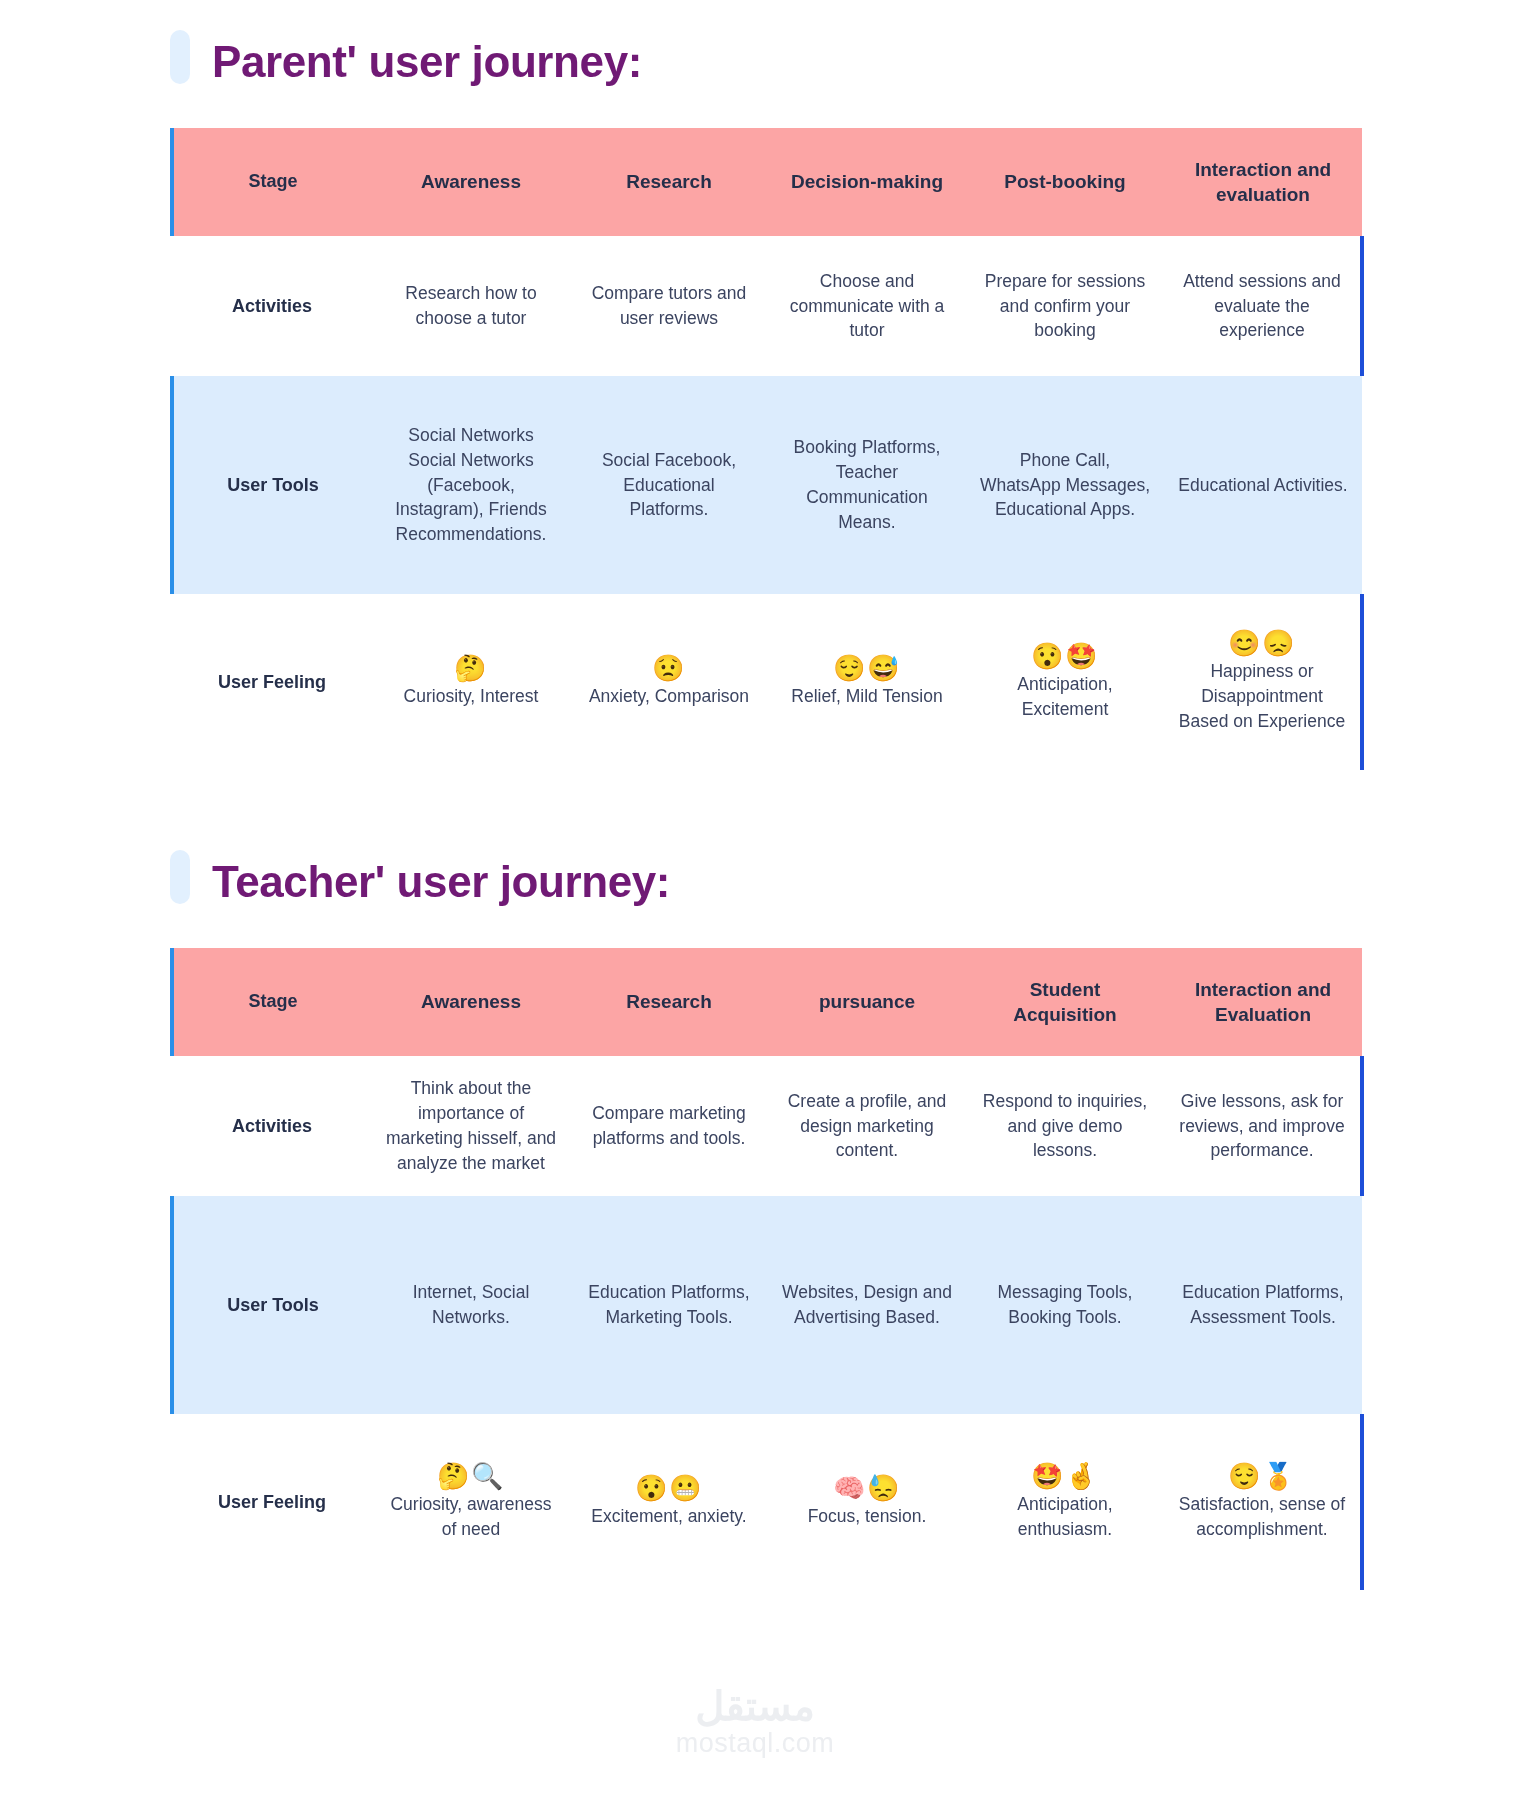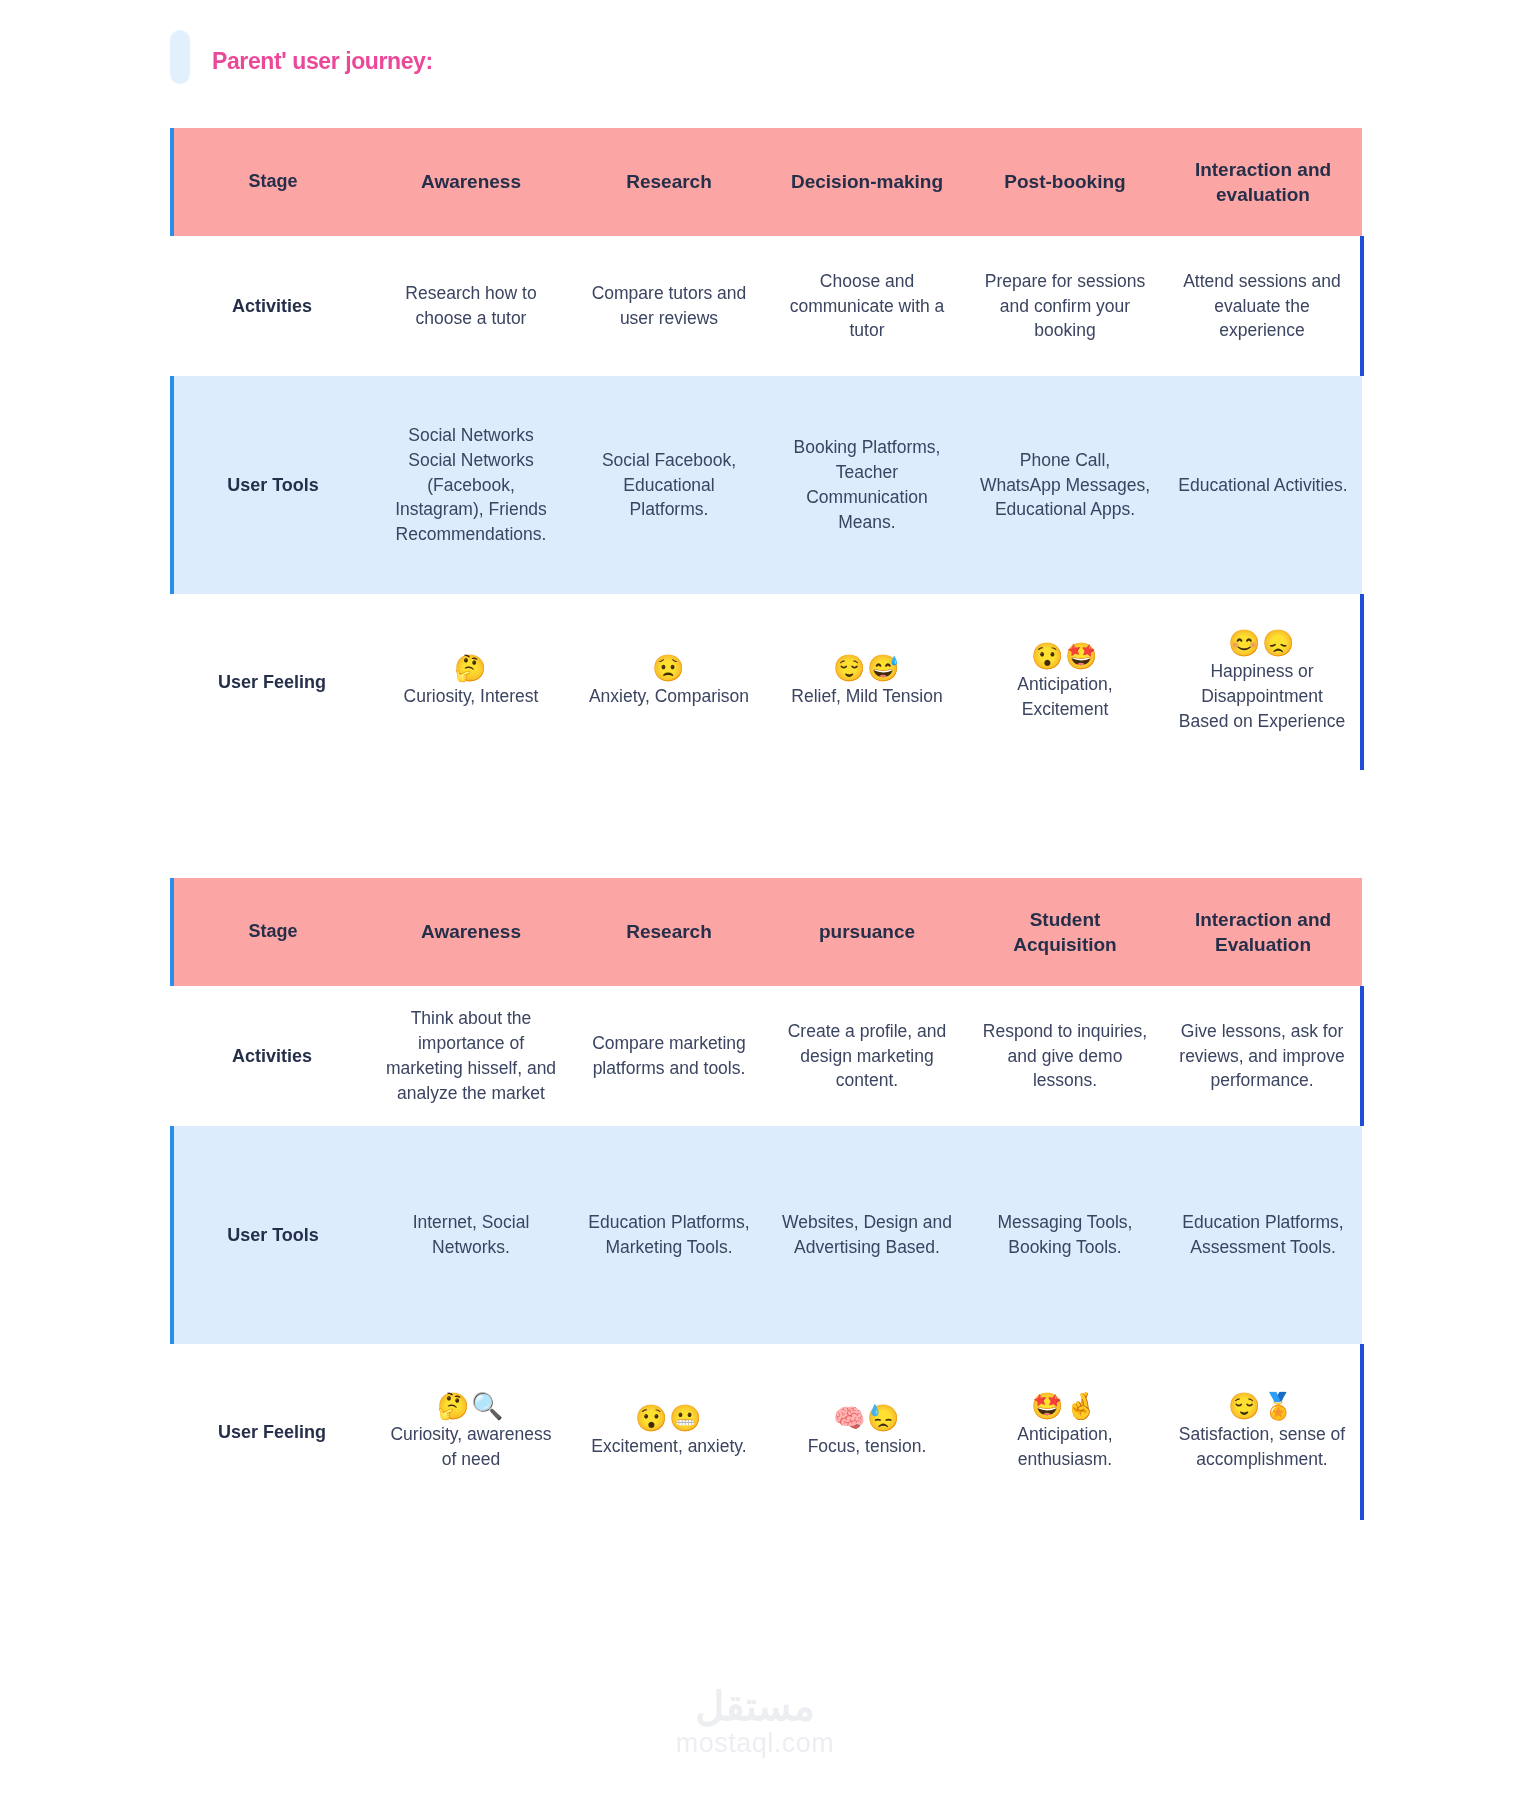--- a/index.html
+++ b/index.html
@@ -18,23 +18,23 @@
     height: 70px;
   }
   .title-accent {
     width: 20px; height: 54px;
     background: #e2f0fe;
     border-radius: 11px;
     margin-right: 22px;
     flex: none;
   }
   .section-title {
-    font-size: 23px;
+    font-size: 44px;
     font-weight: bold;
-    color: #ec4899;
+    color: #701a75;
     letter-spacing: -0.4px;
     white-space: nowrap;
     margin-top: 9px;
   }
 
   
   .journey-table {
     width: 1190px;
     margin-left: 170px;
     border-collapse: collapse;
@@ -194,20 +194,24 @@
         <td class="cell lastcol">
           <span class="emoji">😊😞</span>
           <span class="feel-text">Happiness or Disappointment Based on Experience</span>
         </td>
       </tr>
     </tbody>
   </table>
 
   <div class="spacer-lg"></div>
 
+  <div class="section-title-wrap">
+    <div class="title-accent"></div>
+    <div class="section-title">Teacher' user journey:</div>
+  </div>
 
   <div class="spacer-sm"></div>
 
   <table class="journey-table">
     <colgroup>
       <col class="c-label">
         <col class="c-col">
         <col class="c-col">
         <col class="c-col">
         <col class="c-col">

